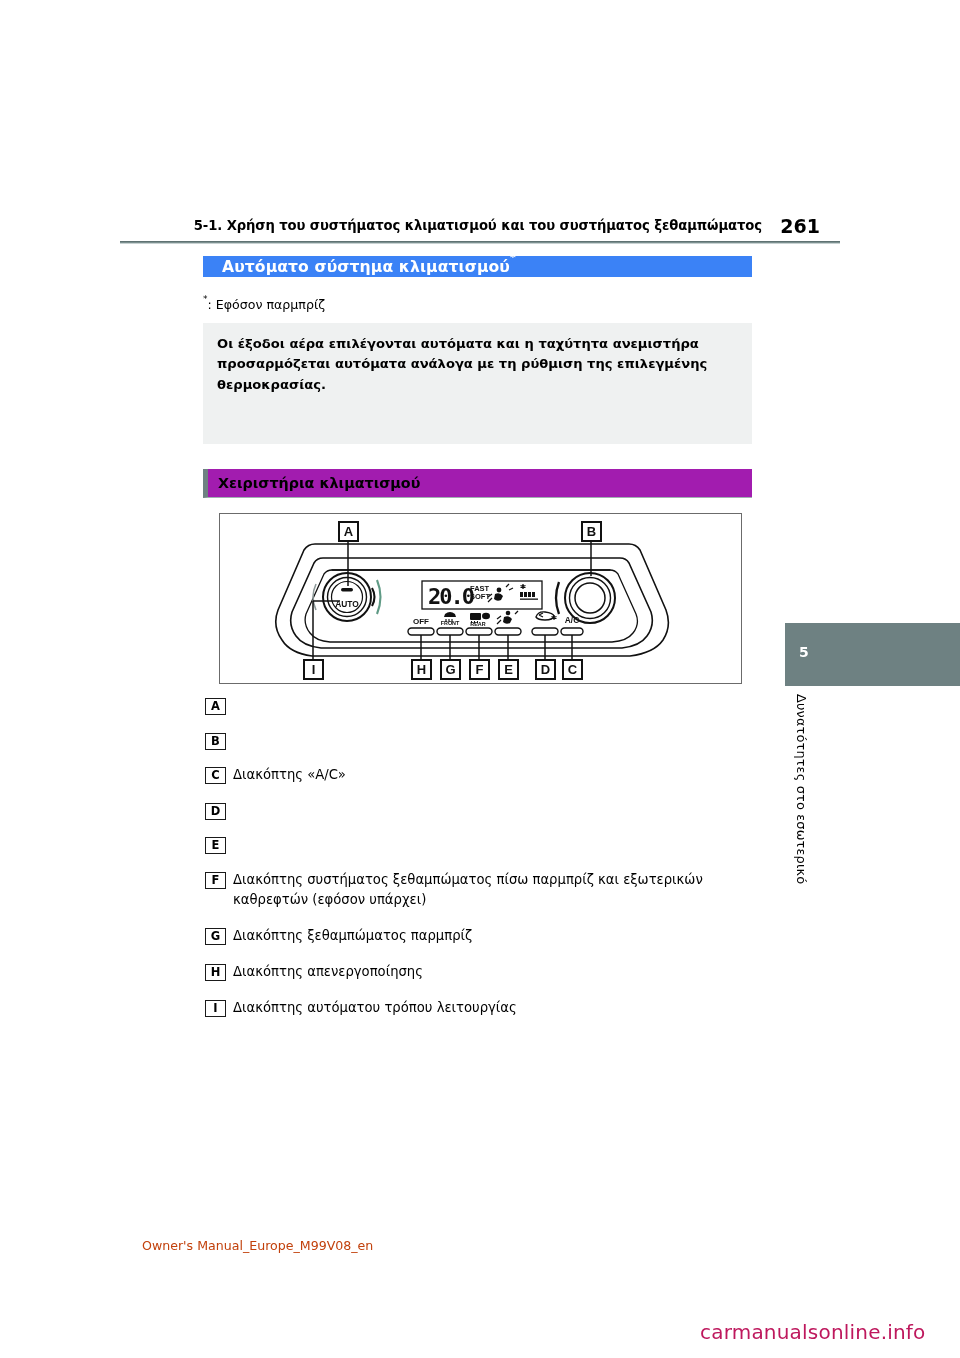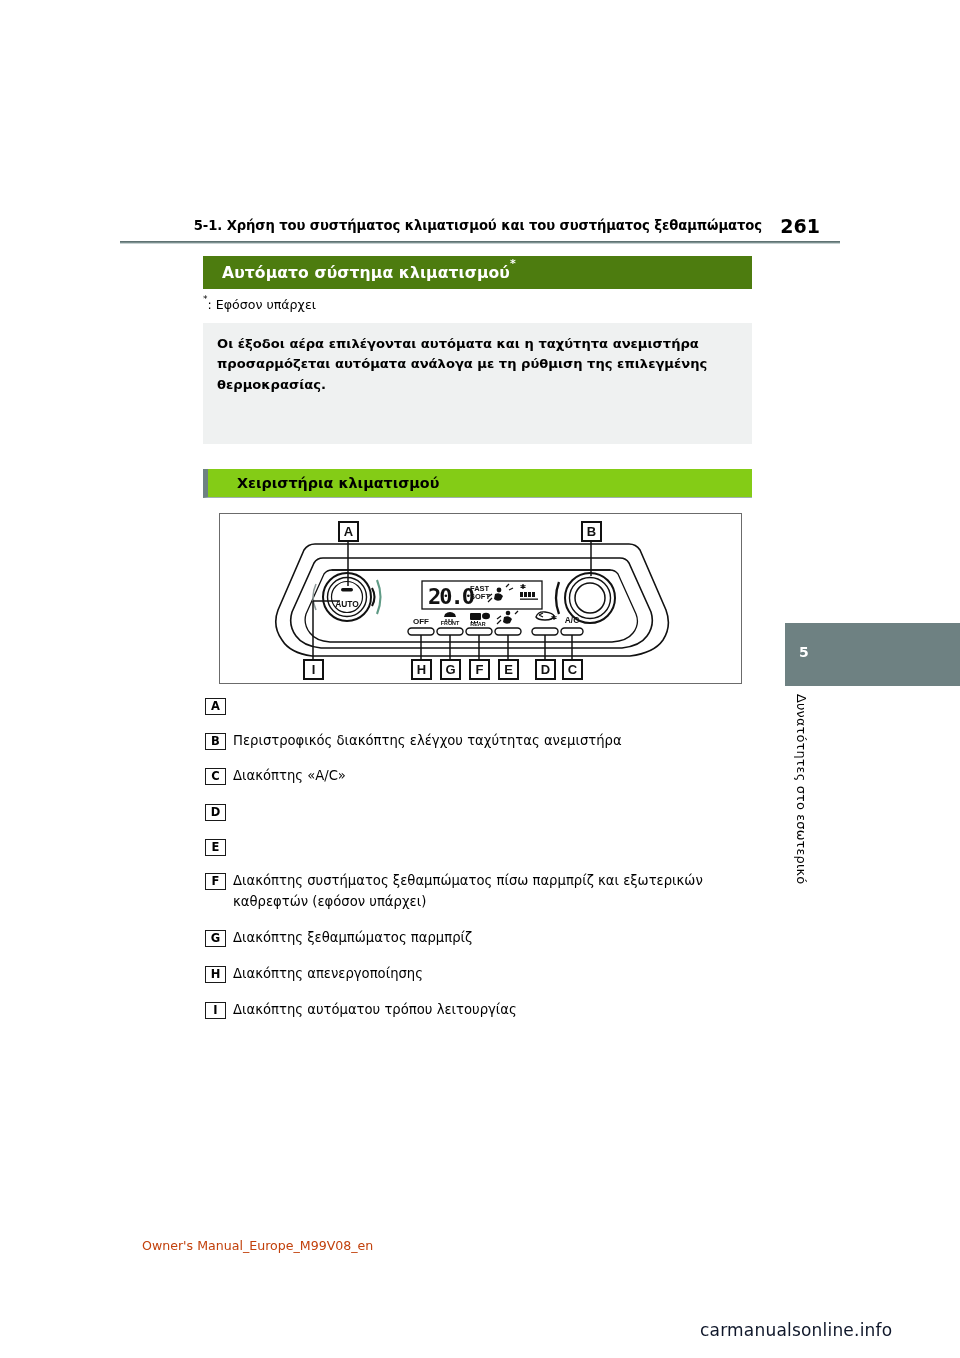--- a/index.html
+++ b/index.html
@@ -54,22 +54,22 @@
     border-bottom: 1px solid #c8d2d2;
     box-sizing: border-box;
   }
 
   
   .sec-bar {
     position: absolute;
     left: 203px;
     top: 256px;
     width: 549px;
-    height: 33px;
-    background: #4d7c0f;
+    height: 21px;
+    background: #3b82f6;
     display: flex;
     align-items: center;
   }
   .sec-bar-label {
     color: #ffffff;
     font-size: 15.6px;
     font-weight: bold;
     padding-left: 19px;
     letter-spacing: 0.1px;
   }
@@ -116,27 +116,26 @@
     color: #000;
   }
 
   
   .subsec {
     position: absolute;
     left: 203px;
     top: 469px;
     width: 549px;
     height: 29px;
-    background: #84cc16;
+    background: #a21caf;
     display: flex;
     align-items: center;
     box-sizing: border-box;
     border-left: 5px solid #6e8182;
     border-bottom: 1px solid #9fb0b0;
-    padding-left: 19px;
   }
   .subsec-label {
     font-size: 14.3px;
     font-weight: bold;
     padding-left: 10px;
     color: #000;
   }
 
   
   .figure {
@@ -220,39 +219,39 @@
     position: absolute;
     left: 142px;
     top: 1238px;
     font-size: 12.6px;
     color: #c2410c;
   }
   .watermark {
     position: absolute;
     left: 700px;
     top: 1320px;
-    font-size: 17px;
-    color: #0f172a;
+    font-size: 20px;
+    color: #be185d;
     letter-spacing: 0.2px;
   }
 </style>
 </head>
 <body>
 
 <div class="page-head">
   <div class="head-title">5-1. Χρήση του συστήματος κλιματισμού και του συστήματος ξεθαμπώματος</div>
   <div class="head-pageno">261</div>
 </div>
 <div class="head-rule"></div>
 
 <div class="sec-bar">
   <span class="sec-bar-label"><span>Αυτόματο σύστημα κλιματισμού</span><span class="sec-bar-star">*</span></span>
 </div>
 
-<div class="footnote"><sup>*</sup><span>: Εφόσον υπάρχει</span></div>
+<div class="footnote"><sup>*</sup><span>: Εφόσον παρμπρίζ</span></div>
 
 <div class="info-box">
   <p>Οι έξοδοι αέρα επιλέγονται αυτόματα και η ταχύτητα ανεμιστήρα προσαρμόζεται αυτόματα ανάλογα με τη ρύθμιση της επιλεγμένης θερμοκρασίας.</p>
 </div>
 
 <div class="subsec">
   <span class="subsec-label">Χειριστήρια κλιματισμού</span>
 </div>
 
 <div class="figure">
@@ -407,21 +406,20 @@
     </g>
   </svg>
 </div>
 
 <div class="legend">
   <div class="legend-row">
     <div class="legend-key">A</div>
   </div>
   <div class="legend-row">
     <div class="legend-key">B</div>
-    <div class="legend-text">Περιστροφικός διακόπτης ελέγχου ταχύτητας ανεμιστήρα</div>
   </div>
   <div class="legend-row">
     <div class="legend-key">C</div>
     <div class="legend-text">Διακόπτης «A/C»</div>
   </div>
   <div class="legend-row">
     <div class="legend-key">D</div>
   </div>
   <div class="legend-row">
     <div class="legend-key">E</div>

